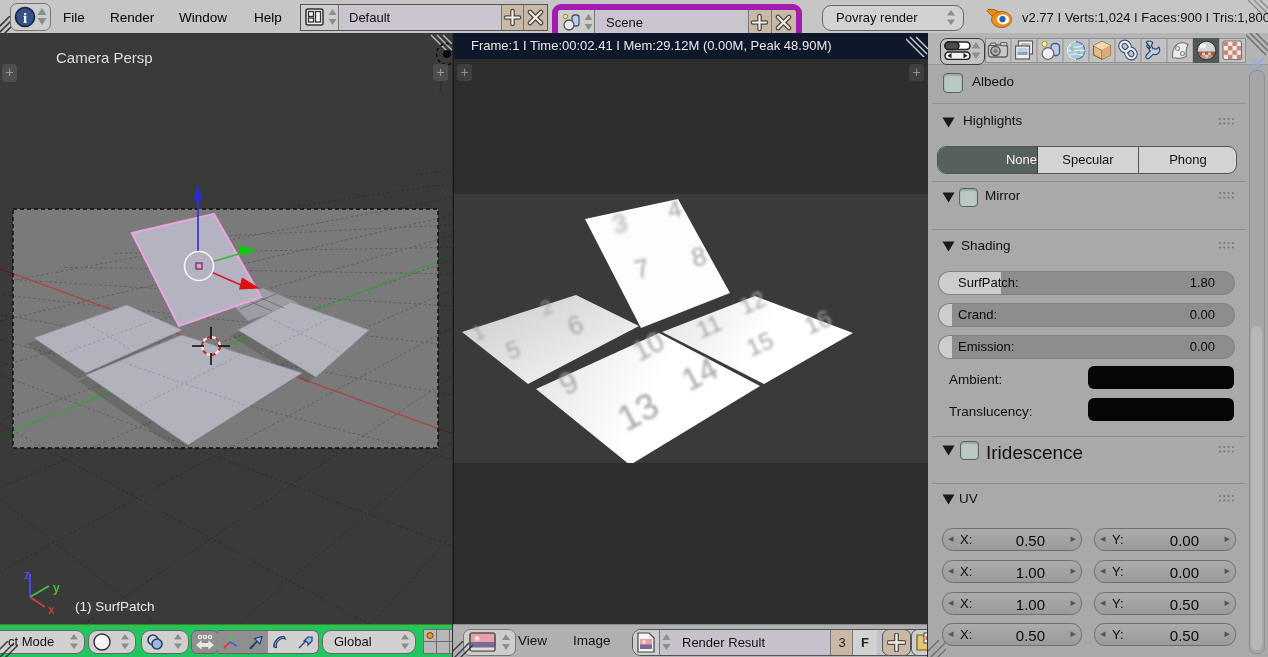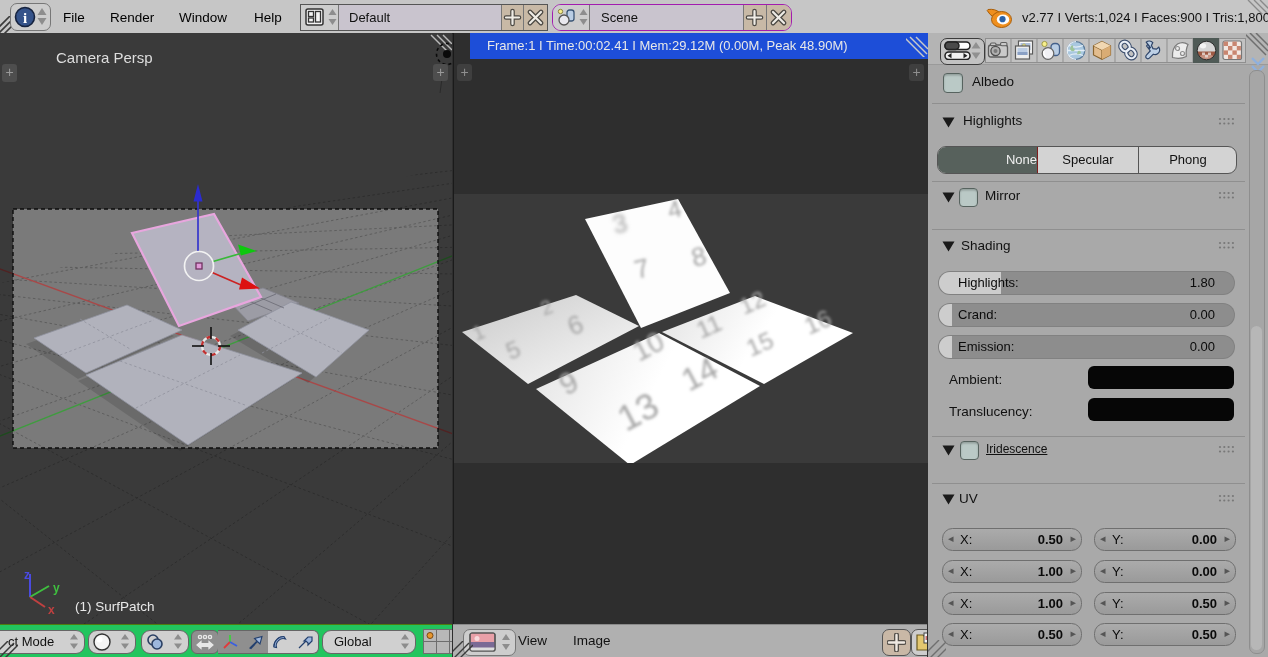--- a/index.html
+++ b/index.html
@@ -4,21 +4,21 @@
 <style>
   html,body{margin:0;padding:0;}
   body{width:1268px;height:657px;position:relative;overflow:hidden;
        font-family:"Liberation Sans", sans-serif;background:#2e2e2e;}
   .abs{position:absolute;}
   svg{display:block;}
   .pill{position:absolute;height:21px;background:linear-gradient(180deg,#ababab,#9a9a9a);border:1px solid #6f6f6f;border-radius:10.5px;}
   .pill i{position:absolute;left:5px;top:3px;font-style:normal;font-size:11px;color:#555;}
   .pill u{position:absolute;right:5px;top:3px;text-decoration:none;font-size:11px;color:#555;}
   .pill b{position:absolute;left:17px;top:3px;font-size:13px;color:#0a0a0a;font-weight:normal;}
-  .pill span{position:absolute;right:18px;top:3px;font-size:13px;color:#0a0a0a;font-weight:bold;}
+  .pill span{position:absolute;right:36px;top:3px;font-size:15px;color:#0a0a0a;}
 </style>
 </head>
 <body>
 
 <div class="abs" id="infobar" style="left:0;top:0;width:1268px;height:33px;background:#c6c6c6;border-bottom:1px solid #222;">
 
   <svg class="abs" style="left:0;top:16px;" width="34" height="17">
     <g stroke="#3a3a3a" stroke-width="1.6" fill="none">
       <path d="M-2,18 L16,0 M-2,12 L10,0 M-2,24 L22,0"></path>
     </g>
@@ -65,21 +65,21 @@
       <path d="M9.5,3 V16 M3,9.5 H16" stroke="#4d4a45" stroke-width="4.6" stroke-linecap="round"></path>
       <path d="M9.5,3 V16 M3,9.5 H16" stroke="#efece6" stroke-width="2.2" stroke-linecap="round"></path>
     </svg>
     <div class="abs" style="left:222px;top:0;width:24px;height:25px;background:#c8b9a6;border-left:1px solid #777;"></div>
     <svg class="abs" style="left:225px;top:3px;" width="19" height="19">
       <path d="M4,4 L15,15 M15,4 L4,15" stroke="#4d4a45" stroke-width="4.8" stroke-linecap="round"></path>
       <path d="M4,4 L15,15 M15,4 L4,15" stroke="#efece6" stroke-width="2.2" stroke-linecap="round"></path>
     </svg>
   </div>
 
-  <div class="abs" style="left:552px;top:4px;width:238px;height:25px;border:1px solid #a21caf;border-radius:9px;background:#c9c4ce;overflow:hidden;">
+  <div class="abs" style="left:552px;top:4px;width:238px;height:25px;border:6px solid #a21caf;border-radius:9px;background:#c9c4ce;overflow:hidden;">
     <div class="abs" style="left:0;top:0;width:36px;height:25px;background:#cdcdcd;border-right:1px solid #777;"></div>
     <svg class="abs" style="left:4px;top:3px;" width="20" height="19">
       <rect x="10" y="2" width="7" height="11" rx="2.5" fill="#b9cde4" stroke="#3a5575" stroke-width="1.3"></rect>
       <circle cx="7" cy="12" r="5" fill="#e8e8ee" stroke="#555" stroke-width="1.3"></circle>
       <circle cx="3.5" cy="3.5" r="2.2" fill="#f7ef8d" stroke="#8a8340" stroke-width="1"></circle>
     </svg>
     <svg class="abs" style="left:25px;top:3px;" width="11" height="19">
       <path d="M5.5,1 L9.5,7 L1.5,7 Z" fill="#8d8d8d"></path>
       <path d="M5.5,17 L9.5,11 L1.5,11 Z" fill="#8d8d8d"></path>
     </svg>
@@ -89,20 +89,27 @@
       <path d="M9.5,3 V16 M3,9.5 H16" stroke="#4d4a45" stroke-width="4.6" stroke-linecap="round"></path>
       <path d="M9.5,3 V16 M3,9.5 H16" stroke="#efece6" stroke-width="2.2" stroke-linecap="round"></path>
     </svg>
     <div class="abs" style="left:213px;top:0;width:25px;height:25px;background:#c8b9a6;border-left:1px solid #777;"></div>
     <svg class="abs" style="left:216px;top:3px;" width="19" height="19">
       <path d="M4,4 L15,15 M15,4 L4,15" stroke="#4d4a45" stroke-width="4.8" stroke-linecap="round"></path>
       <path d="M4,4 L15,15 M15,4 L4,15" stroke="#efece6" stroke-width="2.2" stroke-linecap="round"></path>
     </svg>
   </div>
 
+  <div class="abs" style="left:822px;top:5px;width:140px;height:24px;border:1px solid #666;border-radius:9px;background:#d2d2d2;">
+    <span class="abs" style="left:13px;top:4px;font-size:13px;color:#111;">Povray render</span>
+    <svg class="abs" style="left:122px;top:3px;" width="12" height="18">
+      <path d="M6,1 L10,6.5 L2,6.5 Z" fill="#8d8d8d"></path>
+      <path d="M6,16 L10,10.5 L2,10.5 Z" fill="#8d8d8d"></path>
+    </svg>
+  </div>
 
   <svg class="abs" style="left:985px;top:7px;" width="28" height="21">
     <path d="M3,2.5 Q10,1.5 14.5,5.5 L10,11 Q4,7.5 2.2,3.5 Z" fill="#ef8f1e" stroke="#a85e0a" stroke-width="1"></path>
     <ellipse cx="16.5" cy="12.5" rx="10" ry="8" fill="#ef8f1e" stroke="#a85e0a" stroke-width="1"></ellipse>
     <ellipse cx="18" cy="12.5" rx="6.2" ry="5" fill="#fdfdfd"></ellipse>
     <circle cx="17.5" cy="12.2" r="3.1" fill="#2a62a8"></circle>
   </svg>
 
   <span class="abs" style="left:1022px;top:10px;font-size:13px;color:#111;white-space:nowrap;">v2.77  I  Verts:1,024  I  Faces:900  I  Tris:1,800</span>
 </div>
@@ -318,21 +325,21 @@
 
   <svg class="abs" style="left:0;top:16px;" width="18" height="17">
     <g stroke="#3a3a3a" stroke-width="1.5">
         <path d="M-2,18 L14,2 M-4,12 L8,0 M2,20 L20,2"></path>
       </g>
   </svg>
 </div>
 
 <div class="abs" id="imged" style="left:453px;top:33px;width:474px;height:591px;background:#2e2e2e;border-left:1px solid #1a1a1a;">
 
-  <div class="abs" style="left:16px;top:0;width:474px;height:26px;background:#1d4ed8;color:#e8e8e8;font-size:13px;">
+  <div class="abs" style="left:0;top:0;width:474px;height:26px;background:#0f172a;color:#e8e8e8;font-size:13px;">
     <span class="abs" style="left:17px;top:5px;white-space:nowrap;">Frame:1  I  Time:00:02.41  I  Mem:29.12M (0.00M, Peak 48.90M)</span>
   </div>
 
   <svg class="abs" style="left:0;top:161px;" width="474" height="269">
     <rect x="0" y="0" width="474" height="269" fill="#3a3a3a"></rect>
     <defs>
       <linearGradient id="gq" x1="0" y1="0" x2="1" y2="1">
         <stop offset="0" stop-color="#c9c9c9"></stop>
           <stop offset="1" stop-color="#fbfbfb"></stop>
       </linearGradient>
@@ -399,20 +406,36 @@
       <rect x="1" y="1" width="25" height="18" rx="2" fill="none" stroke="#555" stroke-width="1.2"></rect>
     </svg>
     <svg class="abs" style="left:36px;top:3px;" width="12" height="19">
       <path d="M6,1 L10,7 L2,7 Z" fill="#8d8d8d"></path>
         <path d="M6,17 L10,11 L2,11 Z" fill="#8d8d8d"></path>
     </svg>
   </div>
   <span class="abs" style="left:65px;top:8px;font-size:13.5px;color:#111;">View</span>
   <span class="abs" style="left:120px;top:8px;font-size:13.5px;color:#111;">Image</span>
 
+  <div class="abs" style="left:179px;top:4px;width:300px;height:25px;border:1px solid #555;border-radius:9px;background:#c6c1cb;overflow:hidden;">
+    <div class="abs" style="left:0;top:0;width:26px;height:25px;background:#cdcdcd;border-right:1px solid #777;"></div>
+    <svg class="abs" style="left:3px;top:2px;" width="21" height="21">
+      <path d="M2,1 H13 L18,6 V20 H2 Z" fill="#f4f4f4" stroke="#444" stroke-width="1.2"></path>
+      <rect x="4" y="7" width="12" height="10" fill="#e8a0a8"></rect>
+      <rect x="4" y="12.5" width="12" height="4.5" fill="#7a6a95"></rect>
+      <circle cx="8" cy="10" r="1.8" fill="#fbe7e9"></circle>
+    </svg>
+    <svg class="abs" style="left:28px;top:3px;" width="11" height="19">
+      <path d="M5.5,1 L9.5,7 L1.5,7 Z" fill="#8d8d8d"></path>
+        <path d="M5.5,17 L9.5,11 L1.5,11 Z" fill="#8d8d8d"></path>
+    </svg>
+    <span class="abs" style="left:49px;top:5px;font-size:13px;color:#111;">Render Result</span>
+    <div class="abs" style="left:197px;top:0;width:22px;height:25px;background:#c9b8a6;border-left:1px solid #777;text-align:center;font-size:13px;color:#222;line-height:25px;">3</div>
+    <div class="abs" style="left:219px;top:0;width:24px;height:25px;background:#d2d2d2;border-left:1px solid #777;text-align:center;font-size:13px;font-weight:bold;color:#222;line-height:25px;">F</div>
+  </div>
 
   <div class="abs" style="left:429px;top:4px;width:27px;height:25px;border:1px solid #555;border-radius:7px;background:#c9b8a6;">
     <svg class="abs" style="left:4px;top:3px;" width="19" height="19">
       <path d="M9.5,2 V17 M2,9.5 H17" stroke="#55504a" stroke-width="5" stroke-linecap="round"></path>
       <path d="M9.5,2 V17 M2,9.5 H17" stroke="#efe9e2" stroke-width="2.4" stroke-linecap="round"></path>
     </svg>
   </div>
   <svg class="abs" style="left:0;top:16px;" width="20" height="17">
     <g stroke="#3a3a3a" stroke-width="1.4" fill="none">
         <path d="M-2,20 L16,2 M-4,14 L10,0 M4,20 L20,4"></path>
@@ -612,21 +635,21 @@
         <circle cx="14.9" cy="2" r="1.1"></circle>
     <circle cx="2" cy="6.5" r="1.1"></circle>
         <circle cx="6.3" cy="6.5" r="1.1"></circle>
         <circle cx="10.6" cy="6.5" r="1.1"></circle>
         <circle cx="14.9" cy="6.5" r="1.1"></circle>
       </g>
   </svg>
 
   <div class="abs" style="left:11px;top:239px;width:295px;height:22px;background:#8d8d8d;border-radius:11px;overflow:hidden;box-shadow:0 0 0 1px #818181;">
     <div class="abs" style="left:0;top:0;width:62px;height:22px;background:#cdcdcd;"></div>
-    <span class="abs" style="left:19px;top:3px;font-size:13px;color:#0a0a0a;">Highlights:</span>
+    <span class="abs" style="left:19px;top:3px;font-size:13px;color:#0a0a0a;">SurfPatch:</span>
     <span class="abs" style="right:19px;top:3px;font-size:13px;color:#0a0a0a;">1.80</span>
   </div>
   <div class="abs" style="left:11px;top:271px;width:295px;height:22px;background:#8d8d8d;border-radius:11px;overflow:hidden;box-shadow:0 0 0 1px #818181;">
     <div class="abs" style="left:0;top:0;width:13px;height:22px;background:#cdcdcd;"></div>
     <span class="abs" style="left:19px;top:3px;font-size:13px;color:#0a0a0a;">Crand:</span>
     <span class="abs" style="right:19px;top:3px;font-size:13px;color:#0a0a0a;">0.00</span>
   </div>
   <div class="abs" style="left:11px;top:303px;width:295px;height:22px;background:#8d8d8d;border-radius:11px;overflow:hidden;box-shadow:0 0 0 1px #818181;">
     <div class="abs" style="left:0;top:0;width:13px;height:22px;background:#cdcdcd;"></div>
     <span class="abs" style="left:19px;top:3px;font-size:13px;color:#0a0a0a;">Emission:</span>
@@ -635,21 +658,21 @@
   <span class="abs" style="left:21px;top:339px;font-size:13.5px;color:#111;">Ambient:</span>
   <div class="abs" style="left:160px;top:333px;width:146px;height:23px;background:#060606;border-radius:6px;"></div>
   <span class="abs" style="left:21px;top:371px;font-size:13.5px;color:#111;">Translucency:</span>
   <div class="abs" style="left:160px;top:365px;width:146px;height:23px;background:#060606;border-radius:6px;"></div>
   <div class="abs" style="left:4px;top:403px;width:313px;height:1px;background:#8f8f8f;"></div>
 
   <svg class="abs" style="left:14px;top:412px;" width="13" height="11">
       <path d="M0.5,0.5 H12.5 L6.5,10.5 Z" fill="#1a1a1a"></path>
     </svg>
   <div class="abs" style="left:32px;top:408px;width:17px;height:17px;background:#bac9c6;border:1.6px solid #57635f;border-radius:4px;box-shadow:inset 0 1.5px 2px rgba(0,0,0,0.22);"></div>
-  <span class="abs" style="left:58px;top:409px;font-size:12px;color:#111;text-decoration:underline;">Iridescence</span>
+  <span class="abs" style="left:58px;top:409px;font-size:19px;color:#111;">Iridescence</span>
   <svg class="abs" style="left:290px;top:412px;" width="17" height="10">
     <g fill="#787878">
         <circle cx="2" cy="2" r="1.1"></circle>
         <circle cx="6.3" cy="2" r="1.1"></circle>
         <circle cx="10.6" cy="2" r="1.1"></circle>
         <circle cx="14.9" cy="2" r="1.1"></circle>
     <circle cx="2" cy="6.5" r="1.1"></circle>
         <circle cx="6.3" cy="6.5" r="1.1"></circle>
         <circle cx="10.6" cy="6.5" r="1.1"></circle>
         <circle cx="14.9" cy="6.5" r="1.1"></circle>

